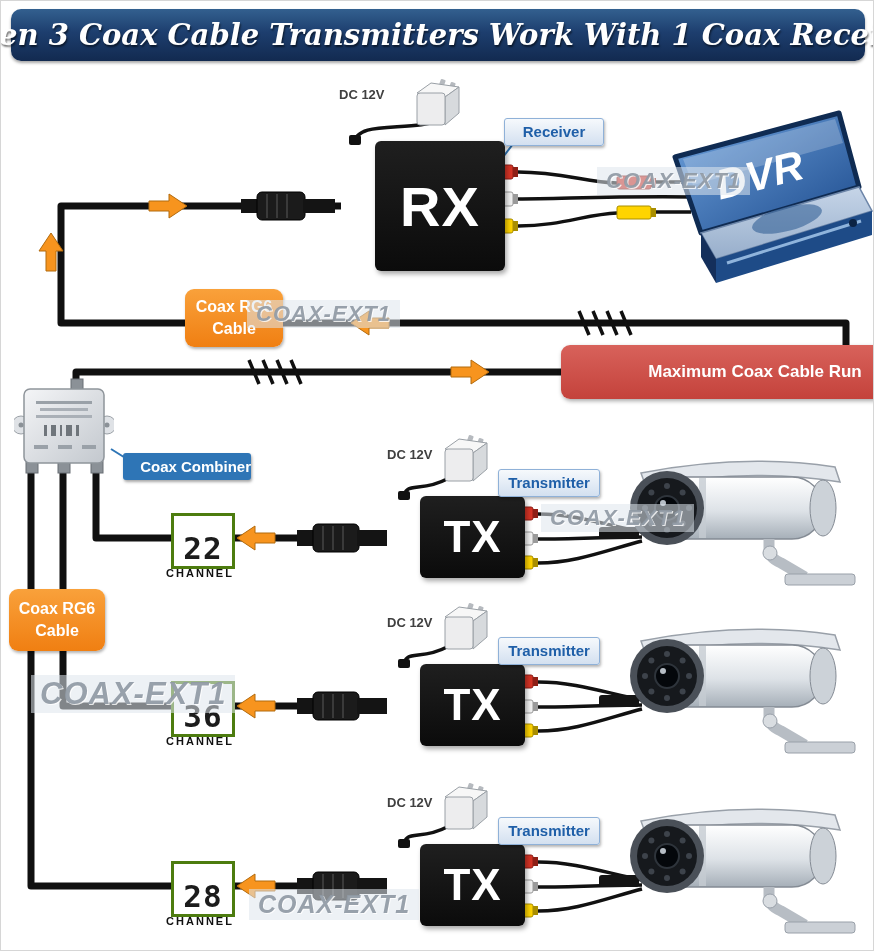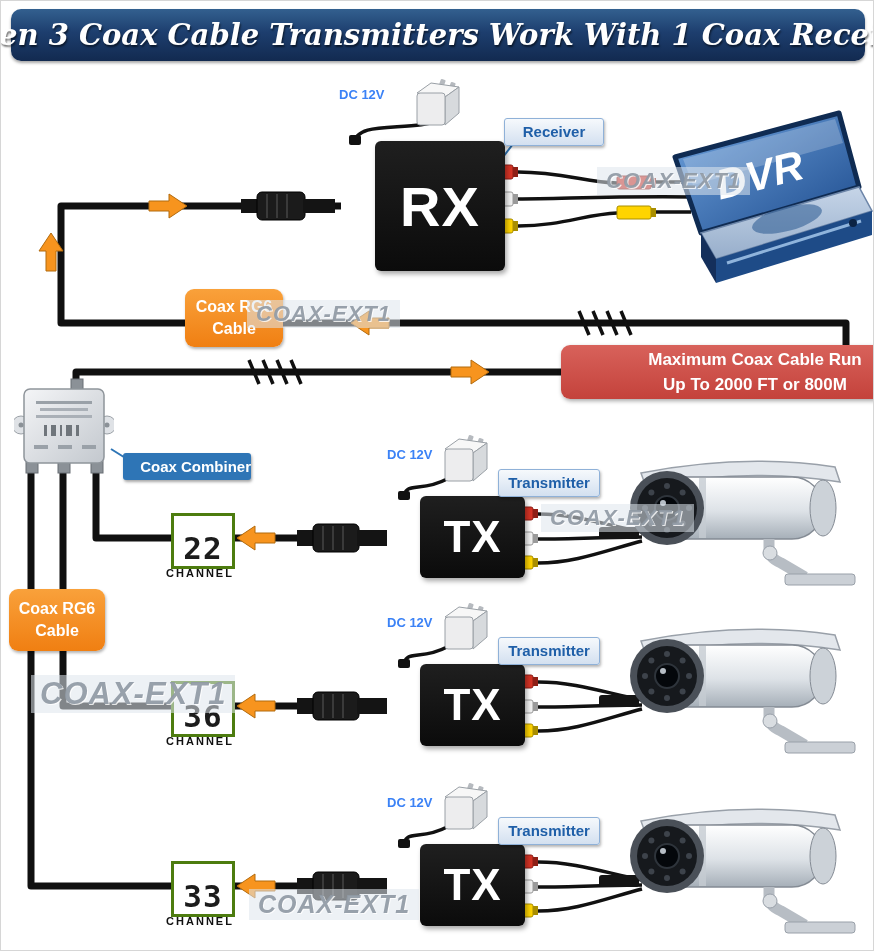--- a/index.html
+++ b/index.html
@@ -32,21 +32,21 @@
     line-height:1.35;box-shadow:1px 2px 3px rgba(0,0,0,.3);text-align:center;}
   .badge-red{background:linear-gradient(180deg,#D8625B,#C4423B);color:#fff;font-weight:bold;font-size:17px;
     border-radius:9px;display:flex;flex-direction:column;align-items:center;justify-content:center;
     line-height:1.5;box-shadow:1px 2px 4px rgba(0,0,0,.35);text-align:center;padding-left:44px;}
 
   .channel-box{width:58px;height:50px;background:#fff;border:3px solid #4d7c0f;
     display:flex;align-items:flex-end;justify-content:center;}
   .digits{font-family:"DejaVu Sans Mono",monospace;font-weight:bold;font-size:31px;color:#1c1c1c;letter-spacing:1px;}
   .channel-word{width:86px;text-align:center;font-size:11px;font-weight:bold;letter-spacing:2px;color:#111;}
 
-  .dc-label{font-size:13px;font-weight:bold;color:#3b82f6;white-space:nowrap;}
+  .dc-label{font-size:13px;font-weight:bold;color:#404040;white-space:nowrap;}
 
   .watermark{font-style:italic;font-weight:bold;color:rgba(143,153,164,0.92);
     background:rgba(222,229,236,0.55);padding:1px 9px;letter-spacing:1px;white-space:nowrap;
     text-shadow:1px 1px 0 rgba(255,255,255,0.8);}
   .wm22{font-size:22px}.wm30{font-size:31px}.wm24{font-size:25px}
 
   .coax{fill:none;stroke:#101010;stroke-width:7;stroke-linejoin:round;}
   .pwr{fill:none;stroke:#111;stroke-width:3.5;}
   .rca{fill:none;stroke:#111;stroke-width:3.5;}
   .hash{stroke:#101010;stroke-width:3.5;fill:none;}
@@ -257,21 +257,20 @@
   </svg>
   <div class="watermark wm22 abs z5" style="left:596px;top:166px">COAX-EXT1</div>
 
   <div class="label-orange abs z4" style="left:184px;top:288px;width:98px;height:58px">
     <span>Coax RG6</span>
     <span>Cable</span>
   </div>
   <div class="watermark wm22 abs z5" style="left:246px;top:299px">COAX-EXT1</div>
   <div class="badge-red abs z4" style="left:560px;top:344px;width:300px;height:54px">
     <span>Maximum Coax Cable Run</span>
-    <span>Up To 2000 FT or 800M</span>
   </div>
 
   <svg class="abs z2" style="left:13px;top:376px" width="100" height="98" viewBox="0 0 100 98">
     <rect x="57" y="2" width="12" height="12" fill="#8b9197" stroke="#686e74"></rect>
     <rect x="12" y="84" width="12" height="12" fill="#8b9197" stroke="#686e74"></rect>
     <rect x="44" y="84" width="12" height="12" fill="#8b9197" stroke="#686e74"></rect>
     <rect x="77" y="84" width="12" height="12" fill="#8b9197" stroke="#686e74"></rect>
     <circle cx="7" cy="48" r="9" fill="#dfe2e6" stroke="#9aa0a6"></circle>
       <circle cx="93" cy="48" r="9" fill="#dfe2e6" stroke="#9aa0a6"></circle>
     <circle cx="7" cy="48" r="2.5" fill="#8b9197"></circle>
@@ -338,21 +337,21 @@
   <div class="row" style="top:788px">
     <div class="dc-label abs z3" style="left:386px;top:6px">DC 12V</div>
     <svg class="abs z2" style="left:436px;top:-8px" width="54" height="52">
         <use href="#sym-adapter"></use>
       </svg>
     <div class="black-box tx abs z3" style="left:385px;top:55px;width:105px;height:82px">
       <span>TX</span>
     </div>
     <div class="tag-blue abs z4" style="left:497px;top:28px;width:100px">Transmitter</div>
     <div class="channel-box abs z3" style="left:170px;top:72px">
-      <span class="digits">33</span>
+      <span class="digits">28</span>
     </div>
     <div class="channel-word abs z3" style="left:156px;top:126px">CHANNEL</div>
     <svg class="abs z2" style="left:618px;top:0" width="246" height="148">
         <use href="#sym-camera"></use>
       </svg>
   </div>
 
 </div>
 
 </body></html>

